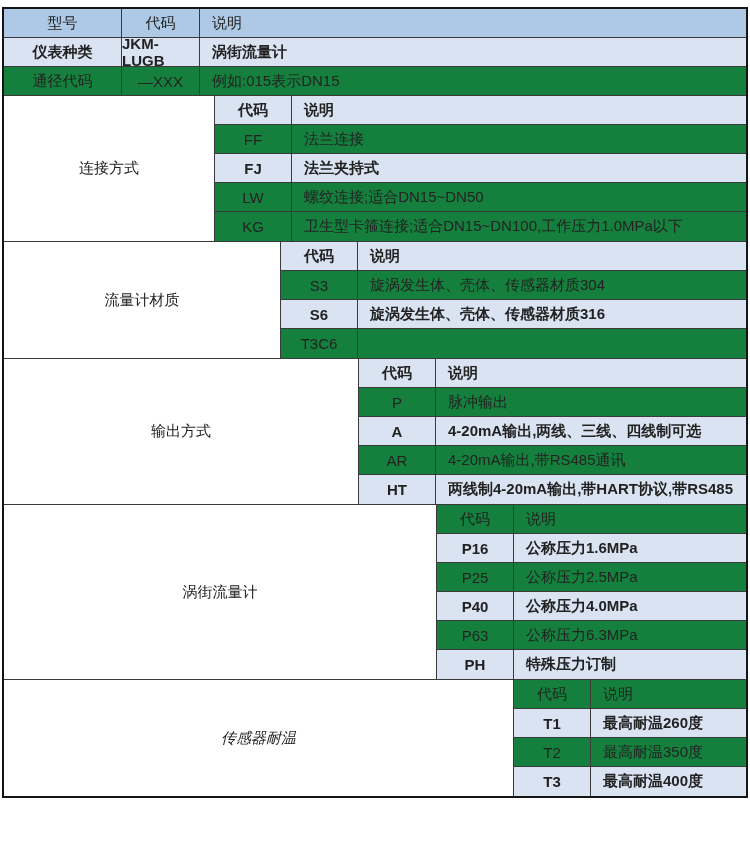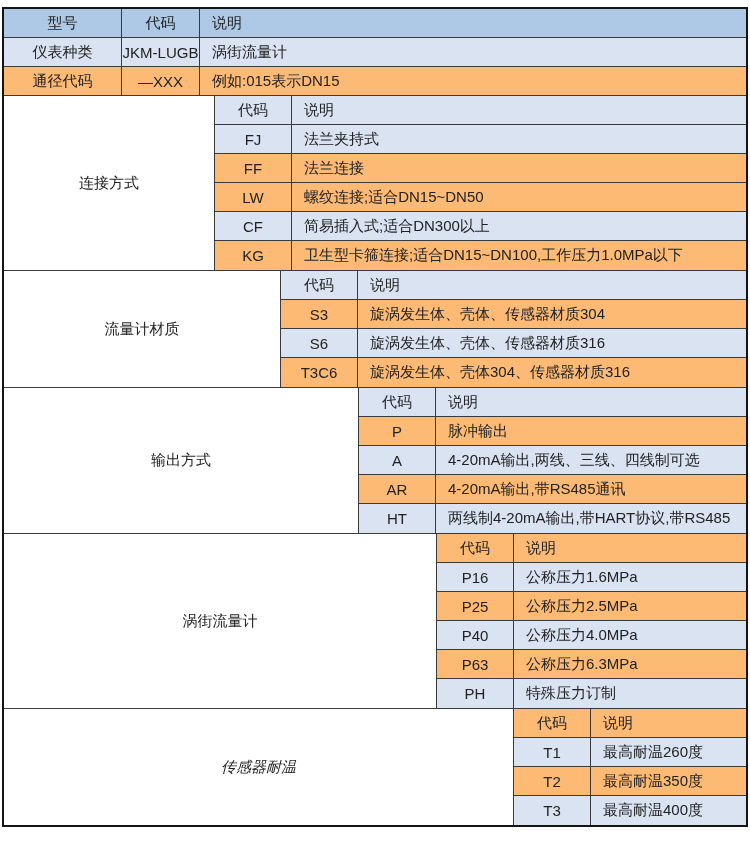--- a/index.html
+++ b/index.html
@@ -48,22 +48,22 @@
   }
   .srow:last-child { border-bottom: none; }
   .code {
     width: 77px;
     border-right: 1px solid #3a3a3a;
     display: flex; align-items: center; justify-content: center;
   }
   .desc { flex: 1; display: flex; align-items: center; padding-left: 12px; }
   
   .hdr   { background: #aec9e6; }
-  .blue  { background: #d9e3f2; }
-  .white { background: #fdba74; }
+  .blue  { background: #d9e3f2; font-weight: bold; }
+  .white { background: #15803d; }
 </style>
 </head>
 <body>
 
 <div class="spec-table">
 
   <div class="row hdr">
     <div class="c1">型号</div>
     <div class="c2">代码</div>
     <div class="c3">说明</div>
@@ -81,36 +81,32 @@
     <div class="c3">例如:015表示DN15</div>
   </div>
 
   <div class="section">
     <div class="sec-label w197">连接方式</div>
     <div class="sec-rows">
       <div class="srow blue">
         <div class="code">代码</div>
         <div class="desc">说明</div>
       </div>
+      <div class="srow white">
+        <div class="code">FF</div>
+        <div class="desc">法兰连接</div>
+      </div>
       <div class="srow blue">
         <div class="code">FJ</div>
         <div class="desc">法兰夹持式</div>
       </div>
       <div class="srow white">
-        <div class="code">FF</div>
-        <div class="desc">法兰连接</div>
-      </div>
-      <div class="srow white">
         <div class="code">LW</div>
         <div class="desc">螺纹连接;适合DN15~DN50</div>
       </div>
-      <div class="srow blue">
-        <div class="code">CF</div>
-        <div class="desc">简易插入式;适合DN300以上</div>
-      </div>
       <div class="srow white">
         <div class="code">KG</div>
         <div class="desc">卫生型卡箍连接;适合DN15~DN100,工作压力1.0MPa以下</div>
       </div>
     </div>
   </div>
 
   <div class="section">
     <div class="sec-label w277">流量计材质</div>
     <div class="sec-rows">
@@ -121,21 +117,20 @@
       <div class="srow white">
         <div class="code">S3</div>
         <div class="desc">旋涡发生体、壳体、传感器材质304</div>
       </div>
       <div class="srow blue">
         <div class="code">S6</div>
         <div class="desc">旋涡发生体、壳体、传感器材质316</div>
       </div>
       <div class="srow white">
         <div class="code">T3C6</div>
-        <div class="desc">旋涡发生体、壳体304、传感器材质316</div>
       </div>
     </div>
   </div>
 
   <div class="section">
     <div class="sec-label w355">输出方式</div>
     <div class="sec-rows">
       <div class="srow blue">
         <div class="code">代码</div>
         <div class="desc">说明</div>

